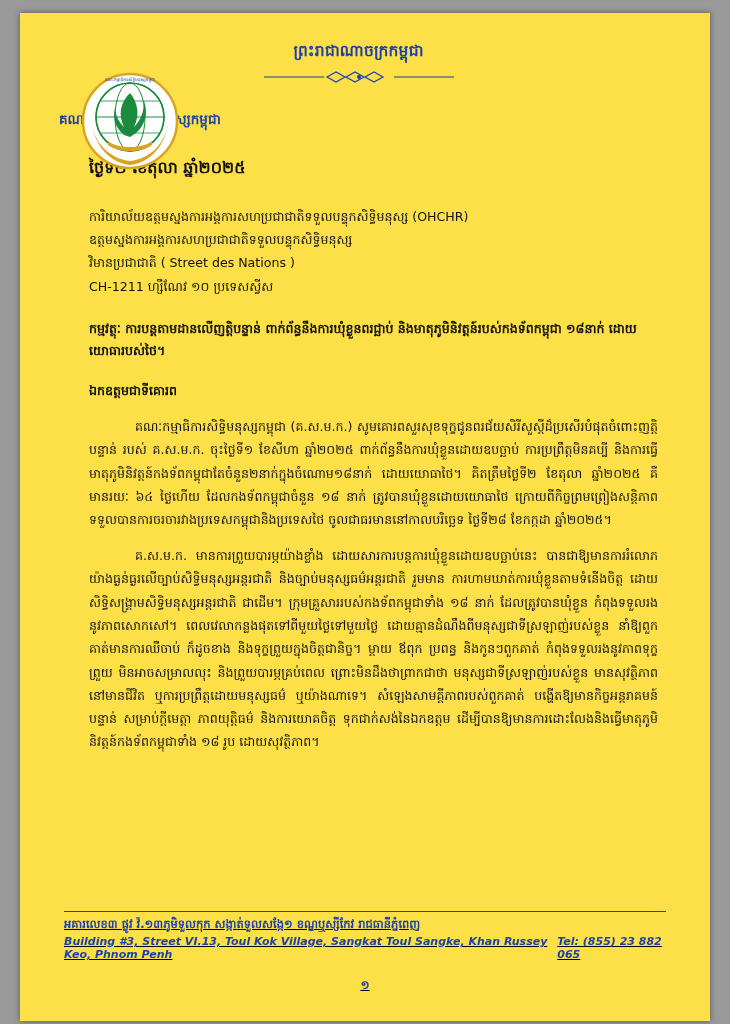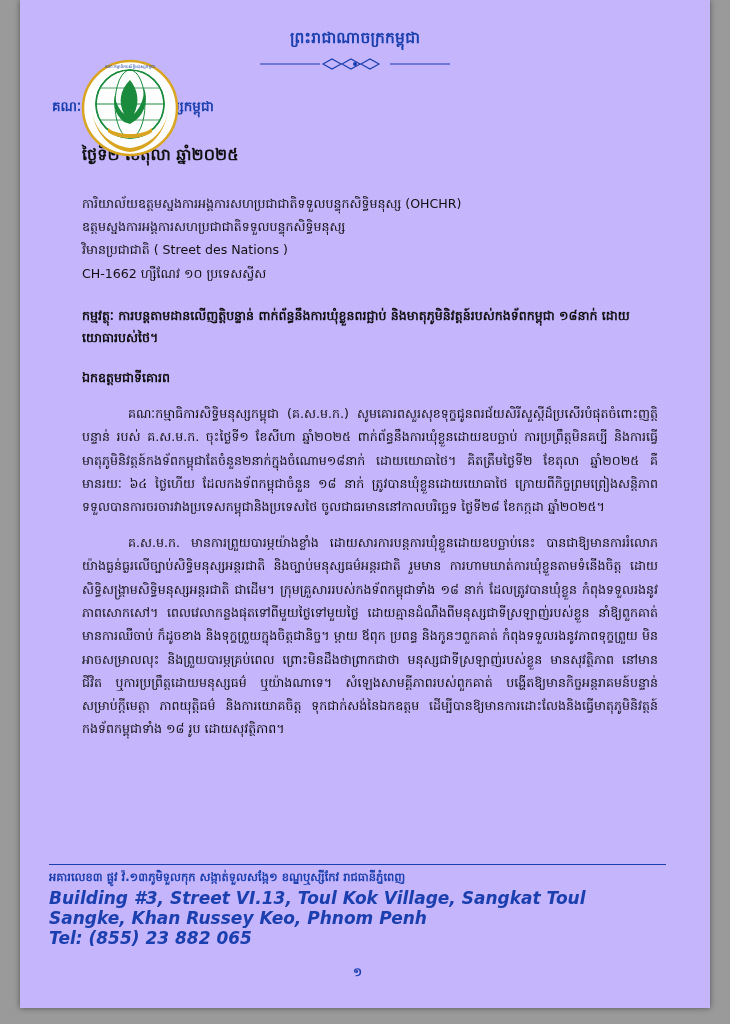--- a/index.html
+++ b/index.html
@@ -10,25 +10,25 @@
   body {
     width: 730px;
     height: 1024px;
     overflow: hidden;
     font-family: "DejaVu Sans", "Liberation Sans", sans-serif;
   }
   .page {
     position: relative;
     width: 690px;
     height: 1008px;
-    margin: 0 auto 0 auto;
-    background: #c4b5fd;
+    margin: 13px auto 0 auto;
+    background: #fde047;
     box-shadow: 0 0 6px rgba(0,0,0,0.45);
     box-sizing: border-box;
-    padding: 26px 44px 0 24px;
+    padding: 26px 44px 0 31px;
   }
 
   
   .header-title {
     text-align: center;
     color: #1b3fae;
     line-height: 1.55;
     font-size: 15.5px;
     font-weight: bold;
     letter-spacing: 0.2px;
@@ -87,44 +87,44 @@
   .salutation { margin-bottom: 10px; font-weight: bold; }
   .para {
     text-align: justify;
     text-indent: 46px;
     margin-bottom: 6px;
   }
 
   
   .footer {
     position: absolute;
-    left: 29px;
+    left: 44px;
     right: 44px;
     bottom: 26px;
+    text-decoration: underline;
   }
   .footer-rule {
     border: none;
     border-top: 1.6px solid #1b3fae;
     margin: 0 0 5px 0;
   }
   .footer-kh {
     color: #1b3fae;
     font-size: 11.5px;
     font-weight: bold;
     margin-bottom: 1px;
   }
   .footer-row {
     display: flex;
     justify-content: space-between;
     align-items: baseline;
     color: #1b3fae;
-    font-size: 17px;
+    font-size: 11px;
     font-style: italic;
     font-weight: bold;
-    flex-direction: column;
   }
   .page-number {
     text-align: center;
     color: #1b3fae;
     font-size: 12px;
     font-weight: bold;
     margin-top: 16px;
   }
 </style>
 </head>
@@ -169,21 +169,21 @@
   <div class="committee">គណៈកម្មាធិការសិទ្ធិមនុស្សកម្ពុជា</div>
 
   <div class="body-area">
 
     <div class="date-line">ថ្ងៃទី២ ខែតុលា ឆ្នាំ២០២៥</div>
 
     <div class="addr-block">
       <div>ការិយាល័យឧត្តមស្នងការអង្គការសហប្រជាជាតិទទួលបន្ទុកសិទ្ធិមនុស្ស (OHCHR)</div>
       <div>ឧត្តមស្នងការអង្គការសហប្រជាជាតិទទួលបន្ទុកសិទ្ធិមនុស្ស</div>
       <div>វិមានប្រជាជាតិ ( Street des Nations )</div>
-      <div>CH-1662 ហ្សឺណែវ ១០ ប្រទេសស្វីស</div>
+      <div>CH-1211 ហ្សឺណែវ ១០ ប្រទេសស្វីស</div>
     </div>
 
     <div class="subject">កម្មវត្ថុៈ ការបន្តតាមដានលើញត្តិបន្ទាន់ ពាក់ព័ន្ធនឹងការឃុំខ្លួនពរជ្ឆាប់ និងមាតុភូមិនិវត្តន៍របស់កងទ័ពកម្ពុជា ១៨នាក់ ដោយយោធារបស់ថៃ។</div>
 
     <div class="salutation">ឯកឧត្តមជាទីគោរព</div>
 
     <p class="para">គណៈកម្មាធិការសិទ្ធិមនុស្សកម្ពុជា (គ.ស.ម.ក.) សូមគោរពសួរសុខទុក្ខជូនពរជ័យសិរីសួស្តីដ៏ប្រសើរបំផុតចំពោះញត្តិបន្ទាន់ របស់ គ.ស.ម.ក. ចុះថ្ងៃទី១ ខែសីហា ឆ្នាំ២០២៥ ពាក់ព័ន្ធនឹងការឃុំខ្លួនដោយឧបច្ឆាប់ ការប្រព្រឹត្តមិនគប្បី និងការធ្វើមាតុភូមិនិវត្តន៍កងទ័ពកម្ពុជាតែចំនួន២នាក់ក្នុងចំណោម១៨នាក់ ដោយយោធាថៃ។ គិតត្រឹមថ្ងៃទី២ ខែតុលា ឆ្នាំ២០២៥ គឺមានរយៈ ៦៤ ថ្ងៃហើយ ដែលកងទ័ពកម្ពុជាចំនួន ១៨ នាក់ ត្រូវបានឃុំខ្លួនដោយយោធាថៃ ក្រោយពីកិច្ចព្រមព្រៀងសន្តិភាពទទួលបានការចរចារវាងប្រទេសកម្ពុជានិងប្រទេសថៃ ចូលជាធរមាននៅកាលបរិច្ឆេទ ថ្ងៃទី២៨ ខែកក្កដា ឆ្នាំ២០២៥។</p>
     <p class="para">គ.ស.ម.ក. មានការព្រួយបារម្ភយ៉ាងខ្លាំង ដោយសារការបន្តការឃុំខ្លួនដោយឧបច្ឆាប់នេះ បានជាឱ្យមានការរំលោភយ៉ាងធ្ងន់ធ្ងរលើច្បាប់សិទ្ធិមនុស្សអន្តរជាតិ និងច្បាប់មនុស្សធម៌អន្តរជាតិ រួមមាន ការហាមឃាត់ការឃុំខ្លួនតាមទំនើងចិត្ត ដោយសិទ្ធិសង្គ្រាមសិទ្ធិមនុស្សអន្តរជាតិ ជាដើម។ ក្រុមគ្រួសាររបស់កងទ័ពកម្ពុជាទាំង ១៨ នាក់ ដែលត្រូវបានឃុំខ្លួន កំពុងទទួលរងនូវភាពសោកសៅ។ ពេលវេលាកន្លងផុតទៅពីមួយថ្ងៃទៅមួយថ្ងៃ ដោយគ្មានដំណឹងពីមនុស្សជាទីស្រឡាញ់របស់ខ្លួន នាំឱ្យពួកគាត់មានការឈឺចាប់ ក៏ដូចខាង និងទុក្ខព្រួយក្នុងចិត្តជានិច្ច។ ម្ដាយ ឪពុក ប្រពន្ធ និងកូនៗពួកគាត់ កំពុងទទួលរងនូវភាពទុក្ខព្រួយ មិនអាចសម្រាលលុះ និងព្រួយបារម្ភគ្រប់ពេល ព្រោះមិនដឹងថាព្រាកជាថា មនុស្សជាទីស្រឡាញ់របស់ខ្លួន មានសុវត្ថិភាព នៅមានជីវិត ឬការប្រព្រឹត្តដោយមនុស្សធម៌ ឬយ៉ាងណាទេ។ សំឡេងសាមគ្គីភាពរបស់ពួកគាត់ បង្ហើតឱ្យមានកិច្ចអន្តរាគមន៍បន្ទាន់ សម្រាប់ក្ដីមេត្តា ភាពយុត្តិធម៌ និងការយោគចិត្ត ទុកជាក់សង់នៃឯកឧត្តម ដើម្បីបានឱ្យមានការដោះលែងនិងធ្វើមាតុភូមិនិវត្តន៍កងទ័ពកម្ពុជាទាំង ១៨ រូប ដោយសុវត្ថិភាព។</p>
   </div>
 

